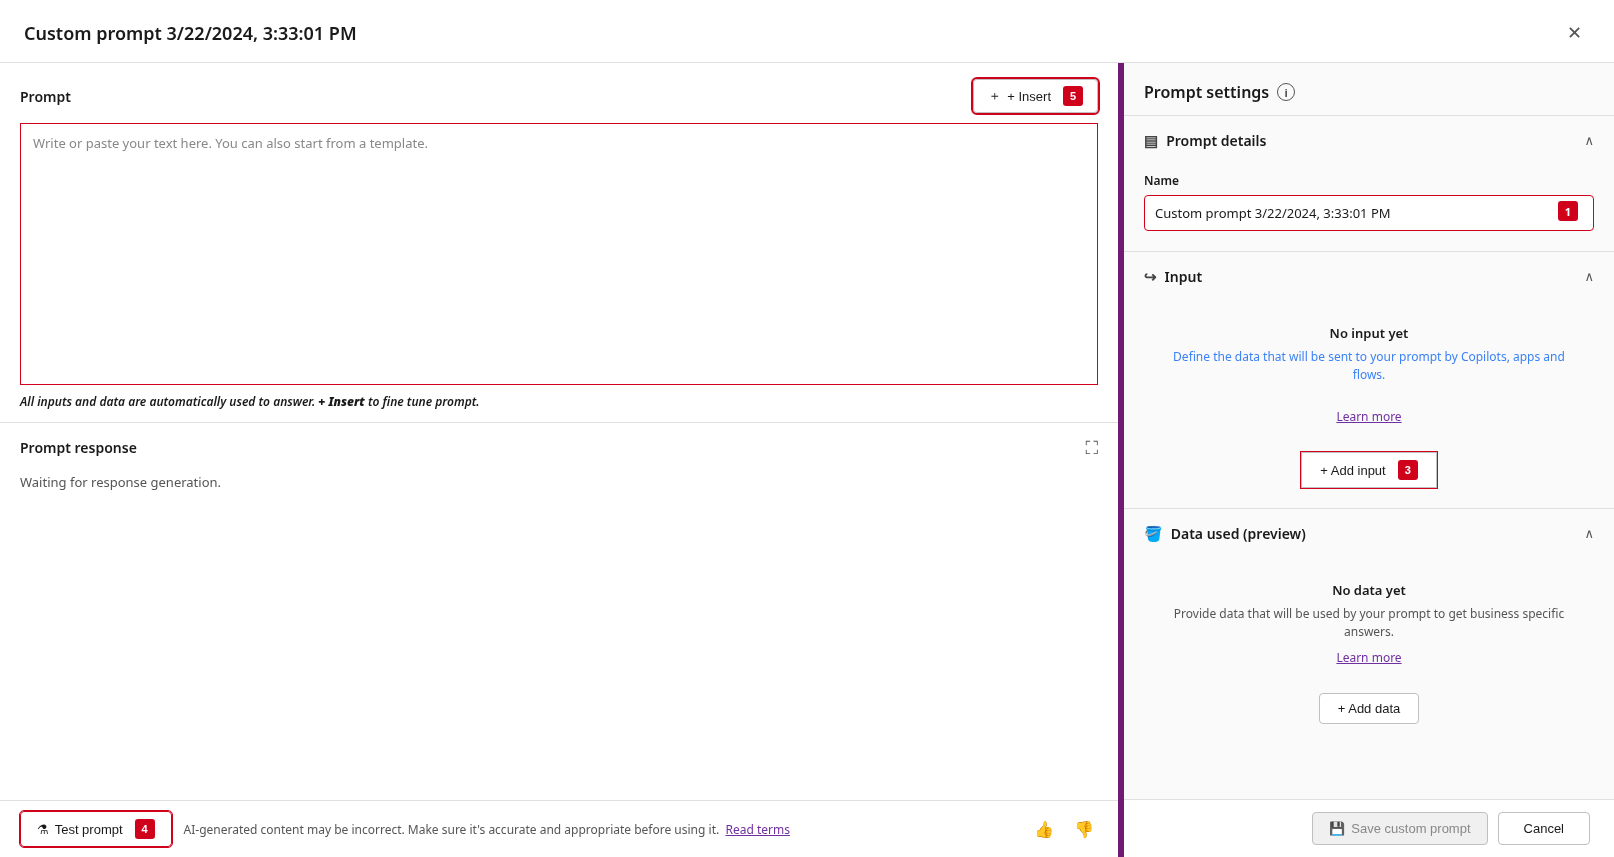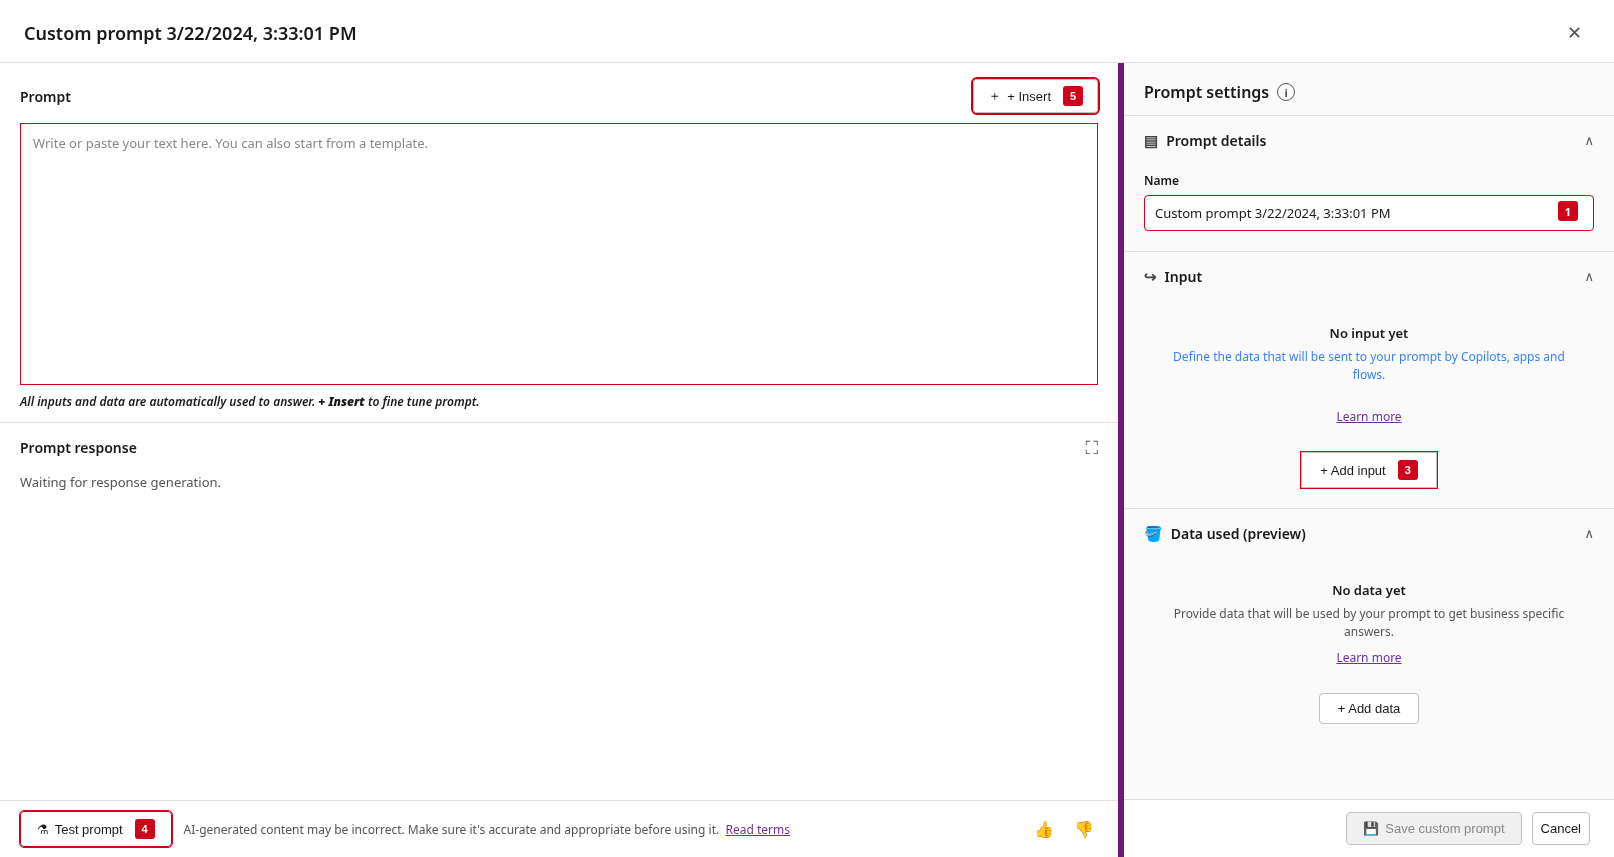--- a/index.html
+++ b/index.html
@@ -343,21 +343,21 @@
       border-radius: 4px;
       padding: 8px 16px;
       font-size: 13px;
       cursor: pointer;
       color: #888;
     }
     .cancel-btn {
       background: #fff;
       border: 1px solid #c0c0c0;
       border-radius: 4px;
-      padding: 8px 8px;
+      padding: 8px 25px;
       font-size: 13px;
       cursor: pointer;
       color: #1a1a1a;
     }
     a { text-decoration: underline; }
   </style>
 </head>
 <body>
 
 <div class="dialog">

